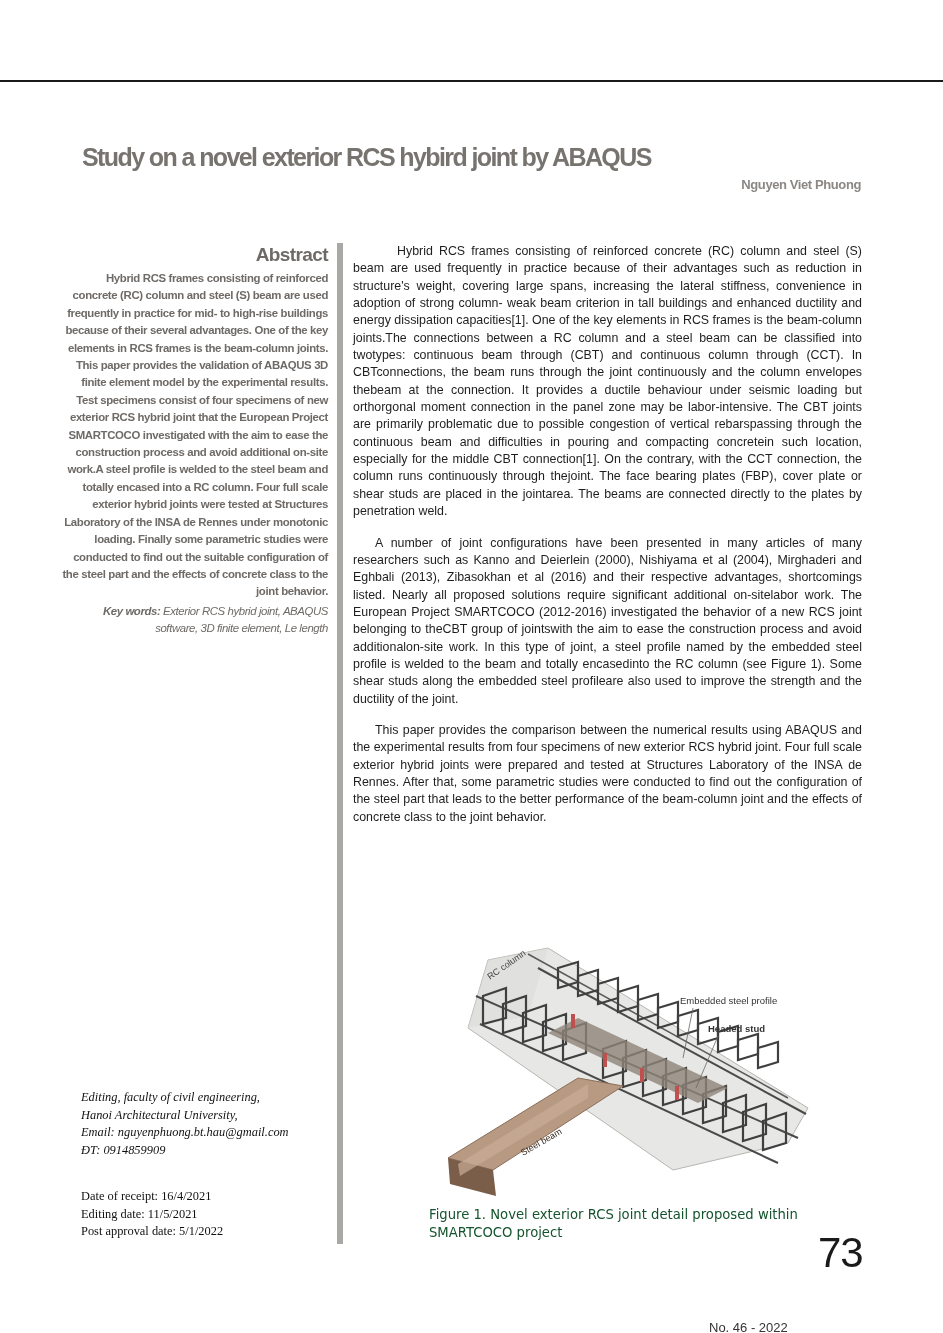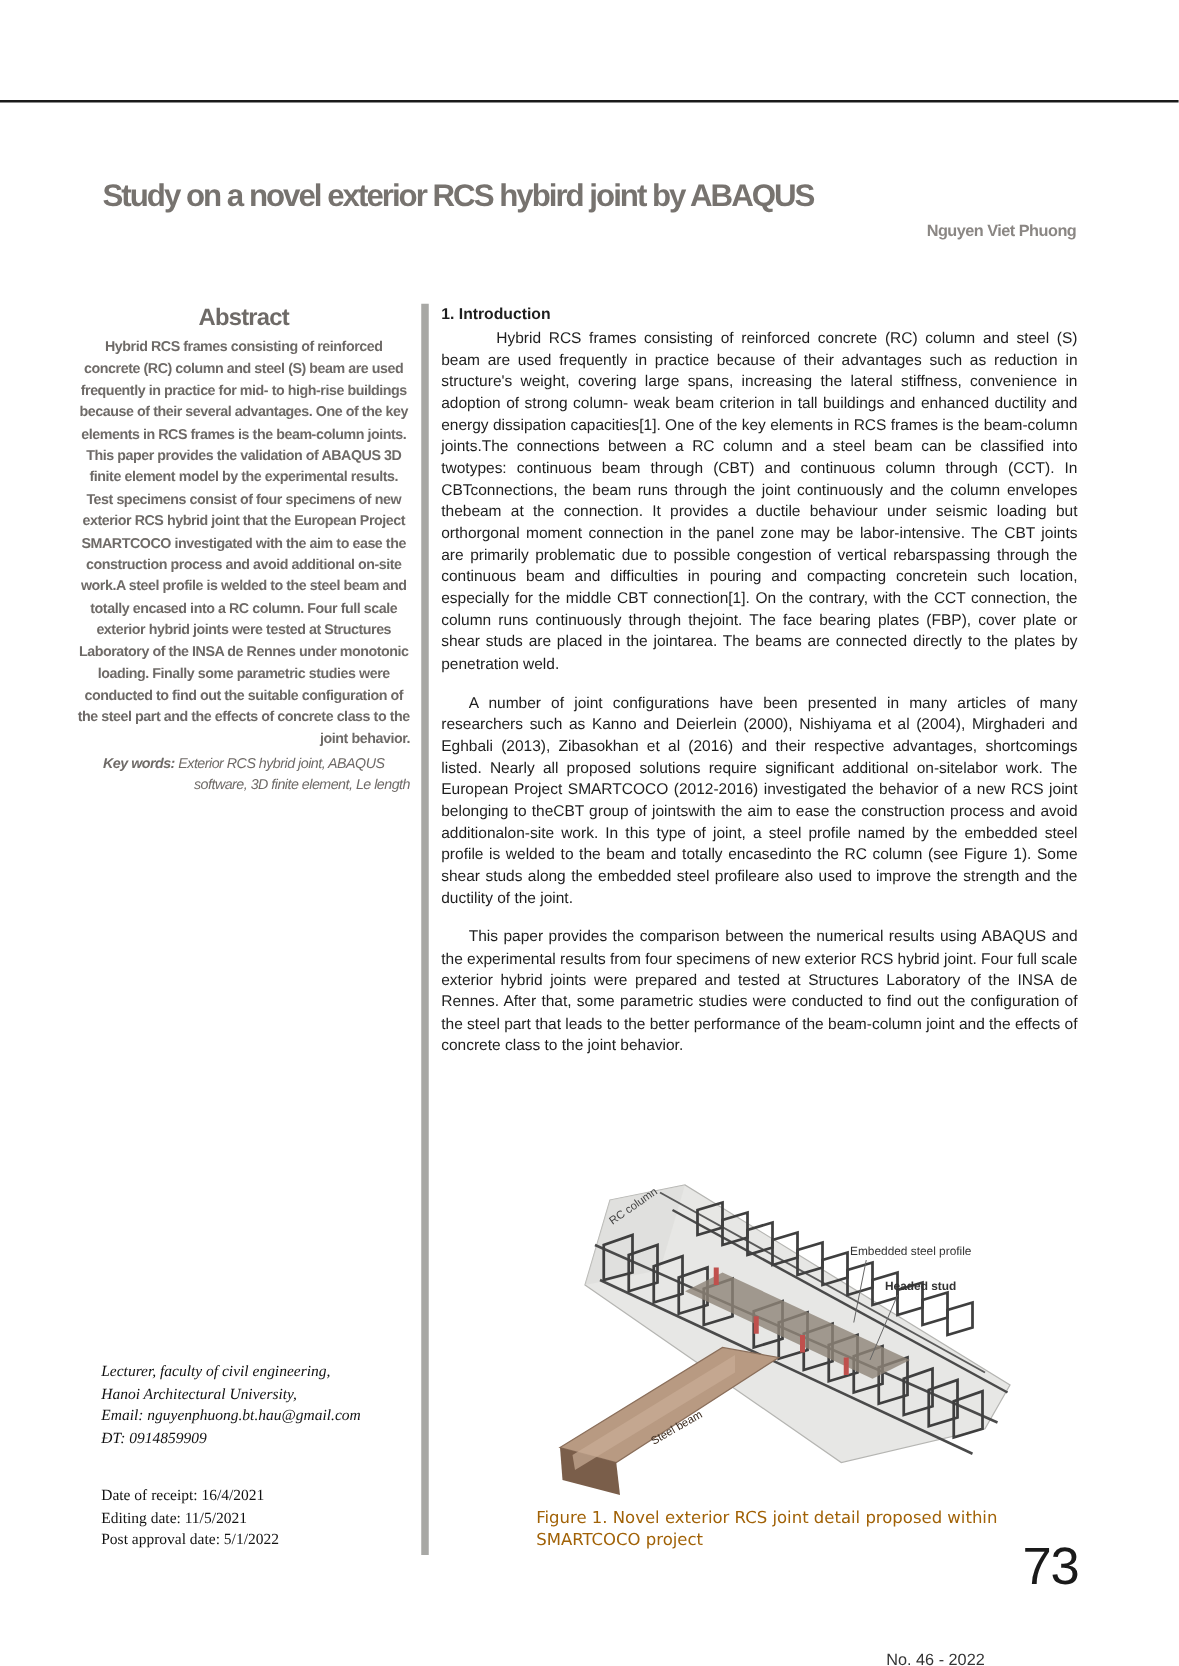--- a/index.html
+++ b/index.html
@@ -1,34 +1,34 @@
 <!DOCTYPE html>
 <html><head>
 <meta charset="utf-8">
 <style>
   html, body { margin: 0; padding: 0; background: #ffffff; }
   body { width: 943px; height: 1333px; position: relative; overflow: hidden; font-family: "Liberation Sans", sans-serif; }
   .top-rule { position: absolute; left: 0; top: 80px; width: 943px; height: 2px; background: #1a1a1a; }
   .title { position: absolute; left: 82px; top: 126px; width: 800px; font-family: "Liberation Sans", sans-serif; font-weight: bold; font-size: 25px; letter-spacing: -1.6px; color: #77736f; white-space: nowrap; }
   .author { position: absolute; right: 82px; top: 177px; font-family: "Liberation Sans", sans-serif; font-weight: bold; font-size: 13px; letter-spacing: -0.4px; color: #8b8784; }
   .vbar { position: absolute; left: 337px; top: 243px; width: 6px; height: 1001px; background: #a8a8a5; }
-  .abstract { position: absolute; left: 62px; top: 244px; width: 266px; text-align: center; color: #6e6a67; font-family: "Liberation Sans Narrow", "Liberation Sans", sans-serif; }
+  .abstract { position: absolute; left: 62px; top: 244px; width: 266px; text-align: right; color: #6e6a67; font-family: "Liberation Sans Narrow", "Liberation Sans", sans-serif; }
   .abstract h2 { margin: 0 0 4px 0; font-size: 19px; font-weight: bold; letter-spacing: -0.6px; color: #6e6a67; }
   .abstract p { margin: 0; font-size: 11.4px; line-height: 17.4px; font-weight: bold; letter-spacing: -0.35px; text-align-last: right; }
   .abstract .kw { margin-top: 2px; font-style: italic; font-weight: normal; font-size: 11.4px; line-height: 17.4px; letter-spacing: -0.4px; }
   .abstract .kw b { font-weight: bold; }
   .body { position: absolute; left: 353px; top: 243px; width: 509px; color: #1e1e1e; font-family: "Liberation Sans", sans-serif; font-size: 12.4px; line-height: 17.35px; }
   .body h3 { margin: 0 0 2px 0; font-size: 12.6px; font-weight: bold; }
   .body p { margin: 0; text-align: justify; }
   .body p + p { margin-top: 14px; }
   .indent-lg { text-indent: 44px; }
   .indent-sm { text-indent: 22px; }
   .figure { position: absolute; left: 428px; top: 938px; width: 392px; height: 262px; }
   .figure svg { width: 100%; height: 100%; display: block; }
-  .caption { position: absolute; left: 429px; top: 1206px; width: 420px; font-family: "DejaVu Sans", sans-serif; font-size: 13.2px; line-height: 18px; color: #a16207; }
+  .caption { position: absolute; left: 429px; top: 1206px; width: 420px; font-family: "DejaVu Sans", sans-serif; font-size: 13.2px; line-height: 18px; color: #14532d; }
   .affil { position: absolute; left: 81px; top: 1089px; font-family: "Liberation Serif", serif; font-style: italic; font-size: 12.4px; line-height: 17.5px; color: #111; }
   .dates { position: absolute; left: 81px; top: 1188px; font-family: "Liberation Serif", serif; font-size: 12.4px; line-height: 17.5px; color: #111; }
   .footer-issue { position: absolute; left: 709px; top: 1272px; font-family: "Liberation Sans", sans-serif; font-size: 13px; color: #333; margin-top: 48px; }
   .page-no { position: absolute; left: 818px; top: 1229px; font-family: "Liberation Sans", sans-serif; font-size: 42px; font-weight: normal; color: #1a1a1a; letter-spacing: -1px; }
 </style>
 </head>
 <body>
 
 <div class="top-rule"></div>
 
@@ -37,21 +37,20 @@
 
 <div class="abstract">
   <h2>Abstract</h2>
   <p>Hybrid RCS frames consisting of reinforced concrete (RC) column and steel (S) beam are used frequently in practice for mid- to high-rise buildings because of their several advantages. One of the key elements in RCS frames is the beam-column joints. This paper provides the validation of ABAQUS 3D finite element model by the experimental results. Test specimens consist of four specimens of new exterior RCS hybrid joint that the European Project SMARTCOCO investigated with the aim to ease the construction process and avoid additional on-site work.A steel profile is welded to the steel beam and totally encased into a RC column. Four full scale exterior hybrid joints were tested at Structures Laboratory of the INSA de Rennes under monotonic loading. Finally some parametric studies were conducted to find out the suitable configuration of the steel part and the effects of concrete class to the joint behavior.</p>
   <p class="kw"><b>Key words:</b> <span>Exterior RCS hybrid joint, ABAQUS software, 3D finite element, Le length</span></p>
 </div>
 
 <div class="vbar"></div>
 
 <div class="body">
-  <h3>1. Introduction</h3>
   <p class="indent-lg">Hybrid RCS frames consisting of reinforced concrete (RC) column and steel (S) beam are used frequently in practice because of their advantages such as reduction in structure's weight, covering large spans, increasing the lateral stiffness, convenience in adoption of strong column- weak beam criterion in tall buildings and enhanced ductility and energy dissipation capacities[1]. One of the key elements in RCS frames is the beam-column joints.The connections between a RC column and a steel beam can be classified into twotypes: continuous beam through (CBT) and continuous column through (CCT). In CBTconnections, the beam runs through the joint continuously and the column envelopes thebeam at the connection. It provides a ductile behaviour under seismic loading but orthorgonal moment connection in the panel zone may be labor-intensive. The CBT joints are primarily problematic due to possible congestion of vertical rebarspassing through the continuous beam and difficulties in pouring and compacting concretein such location, especially for the middle CBT connection[1]. On the contrary, with the CCT connection, the column runs continuously through thejoint. The face bearing plates (FBP), cover plate or shear studs are placed in the jointarea. The beams are connected directly to the plates by penetration weld.</p>
   <p class="indent-sm">A number of joint configurations have been presented in many articles of many researchers such as Kanno and Deierlein (2000), Nishiyama et al (2004), Mirghaderi and Eghbali (2013), Zibasokhan et al (2016) and their respective advantages, shortcomings listed. Nearly all proposed solutions require significant additional on-sitelabor work. The European Project SMARTCOCO (2012-2016) investigated the behavior of a new RCS joint belonging to theCBT group of jointswith the aim to ease the construction process and avoid additionalon-site work. In this type of joint, a steel profile named by the embedded steel profile is welded to the beam and totally encasedinto the RC column (see Figure 1). Some shear studs along the embedded steel profileare also used to improve the strength and the ductility of the joint.</p>
   <p class="indent-sm">This paper provides the comparison between the numerical results using ABAQUS and the experimental results from four specimens of new exterior RCS hybrid joint. Four full scale exterior hybrid joints were prepared and tested at Structures Laboratory of the INSA de Rennes. After that, some parametric studies were conducted to find out the configuration of the steel part that leads to the better performance of the beam-column joint and the effects of concrete class to the joint behavior.</p>
 </div>
 
 <div class="figure">
   <svg viewBox="0 0 392 262" xmlns="http://www.w3.org/2000/svg">
 
     <polygon points="60,22 120,10 380,170 360,205 245,232 40,90" fill="#e7e7e5" stroke="#b5b5b2" stroke-width="1"></polygon>
     <polygon points="40,90 60,22 120,10 100,78" fill="#dcdcd9" opacity="0.6"></polygon>
@@ -107,21 +106,21 @@
     <text x="280" y="94" font-family="Liberation Sans, sans-serif" font-size="9.5" font-weight="bold" fill="#333">Headed stud</text>
     <line x1="265" y1="70" x2="255" y2="120" stroke="#666" stroke-width="0.8"></line>
     <line x1="290" y1="98" x2="268" y2="150" stroke="#666" stroke-width="0.8"></line>
     <text x="95" y="218" font-family="Liberation Sans, sans-serif" font-size="9" fill="#3a2a1e" transform="rotate(-30 95 218)">Steel beam</text>
   </svg>
 </div>
 
 <div class="caption">Figure 1. Novel exterior RCS joint detail proposed within SMARTCOCO project</div>
 
 <div class="affil">
-  <div>Lecturer, faculty of civil engineering,</div>
+  <div>Editing, faculty of civil engineering,</div>
   <div>Hanoi Architectural University,</div>
   <div>Email: nguyenphuong.bt.hau@gmail.com</div>
   <div>ĐT: 0914859909</div>
 </div>
 
 <div class="dates">
   <div>Date of receipt: 16/4/2021</div>
   <div>Editing date: 11/5/2021</div>
   <div>Post approval date: 5/1/2022</div>
 </div>

